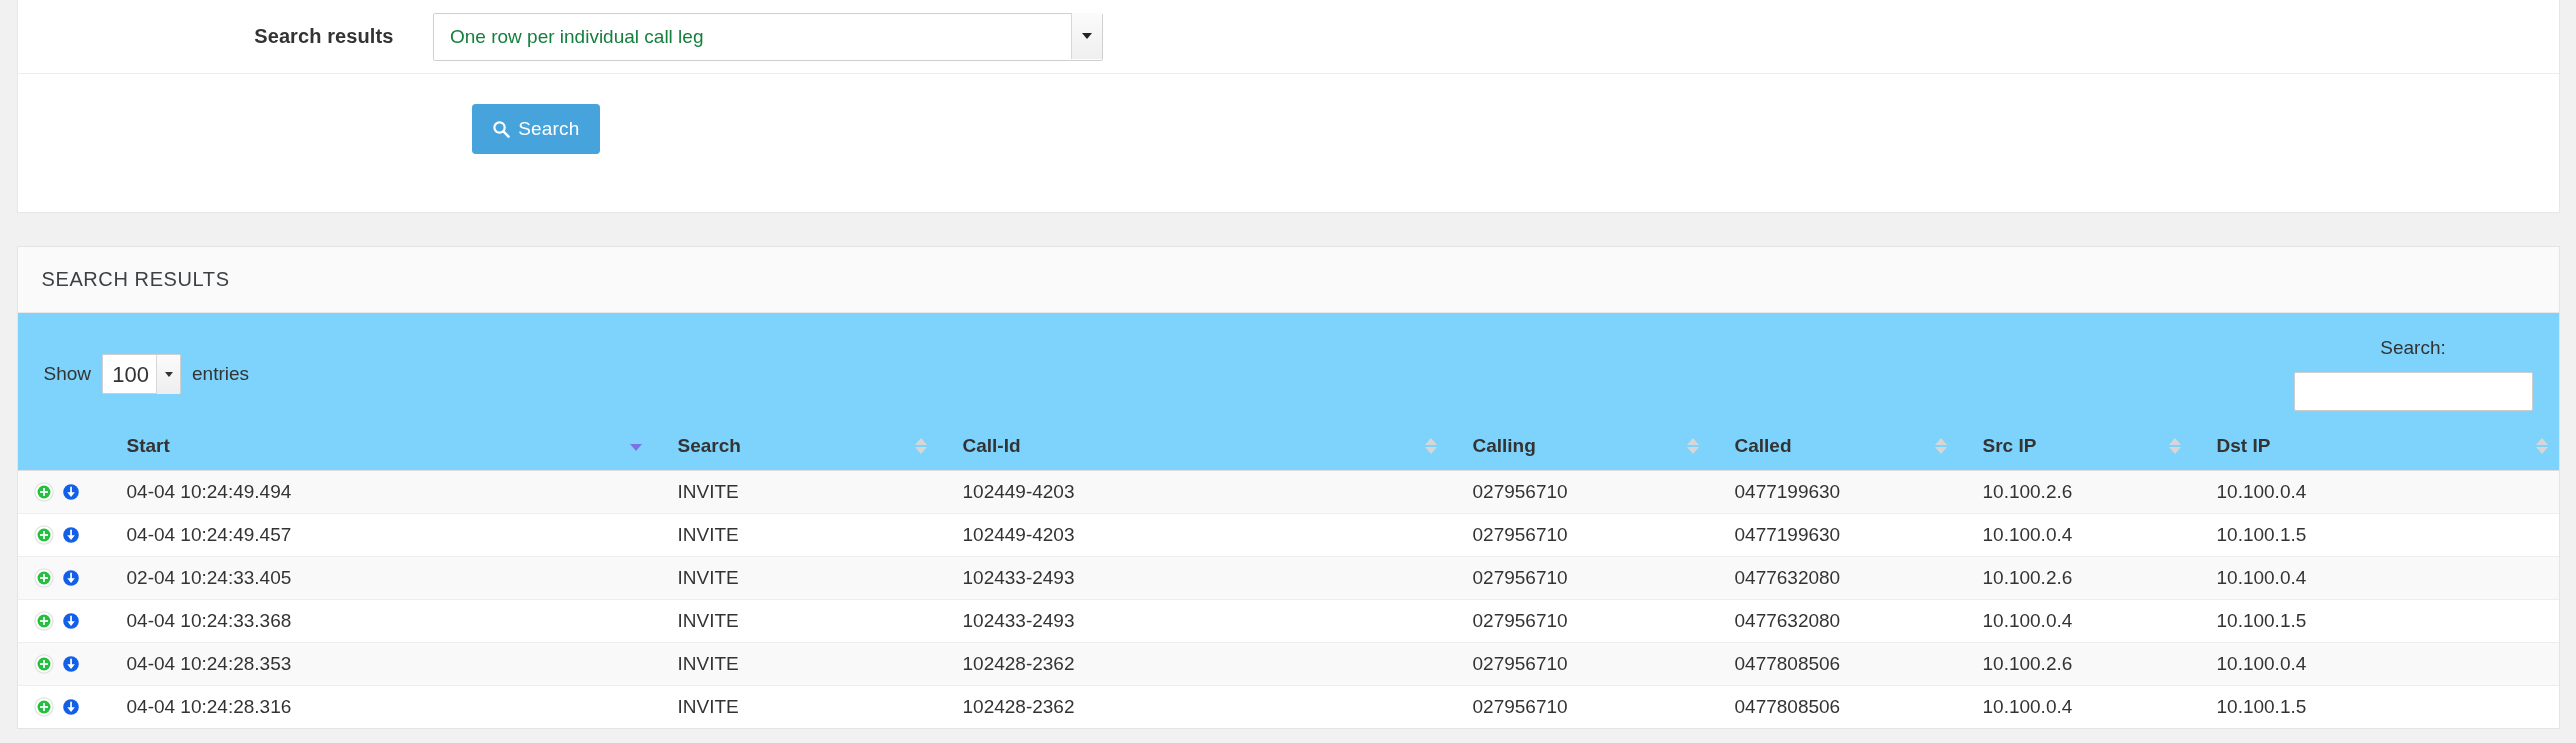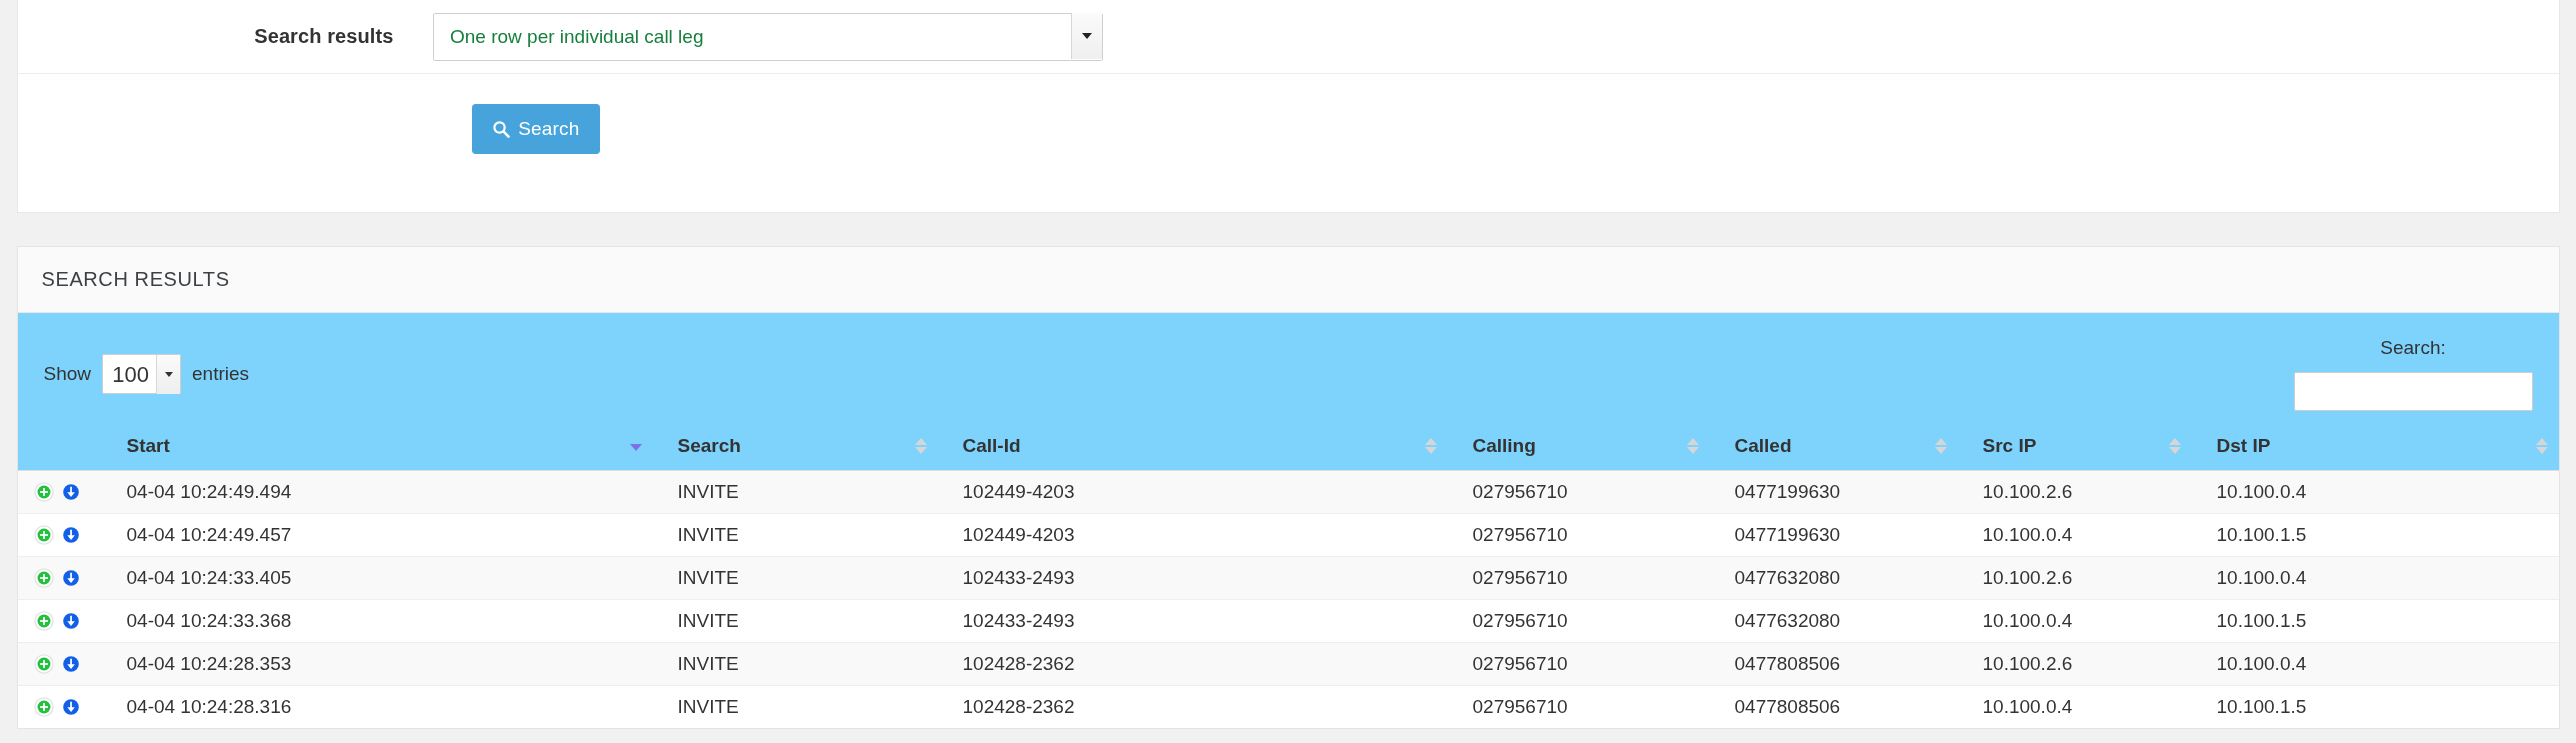--- a/index.html
+++ b/index.html
@@ -467,21 +467,21 @@
                   <span class="icon-btn">
                     <svg width="20" height="20" viewBox="0 0 22 22">
                       <circle cx="11" cy="11" r="8.6" fill="#1260e8"></circle>
                       <rect x="10.1" y="5.2" width="1.9" height="7.6" fill="#ffffff"></rect>
                       <path d="M6.9 11.2 L11.05 16.4 L15.2 11.2 Z" fill="#ffffff"></path>
                     </svg>
                   </span>
                 </span>
               </td>
               <td>
-                <span class="cell-pad">04-04 10:24:33.405</span>
+                <span class="cell-pad">02-04 10:24:33.405</span>
               </td>
               <td>
                 <span class="cell-pad">INVITE</span>
               </td>
               <td>
                 <span class="cell-pad">102433-2493</span>
               </td>
               <td>
                 <span class="cell-pad">027956710</span>
               </td>

